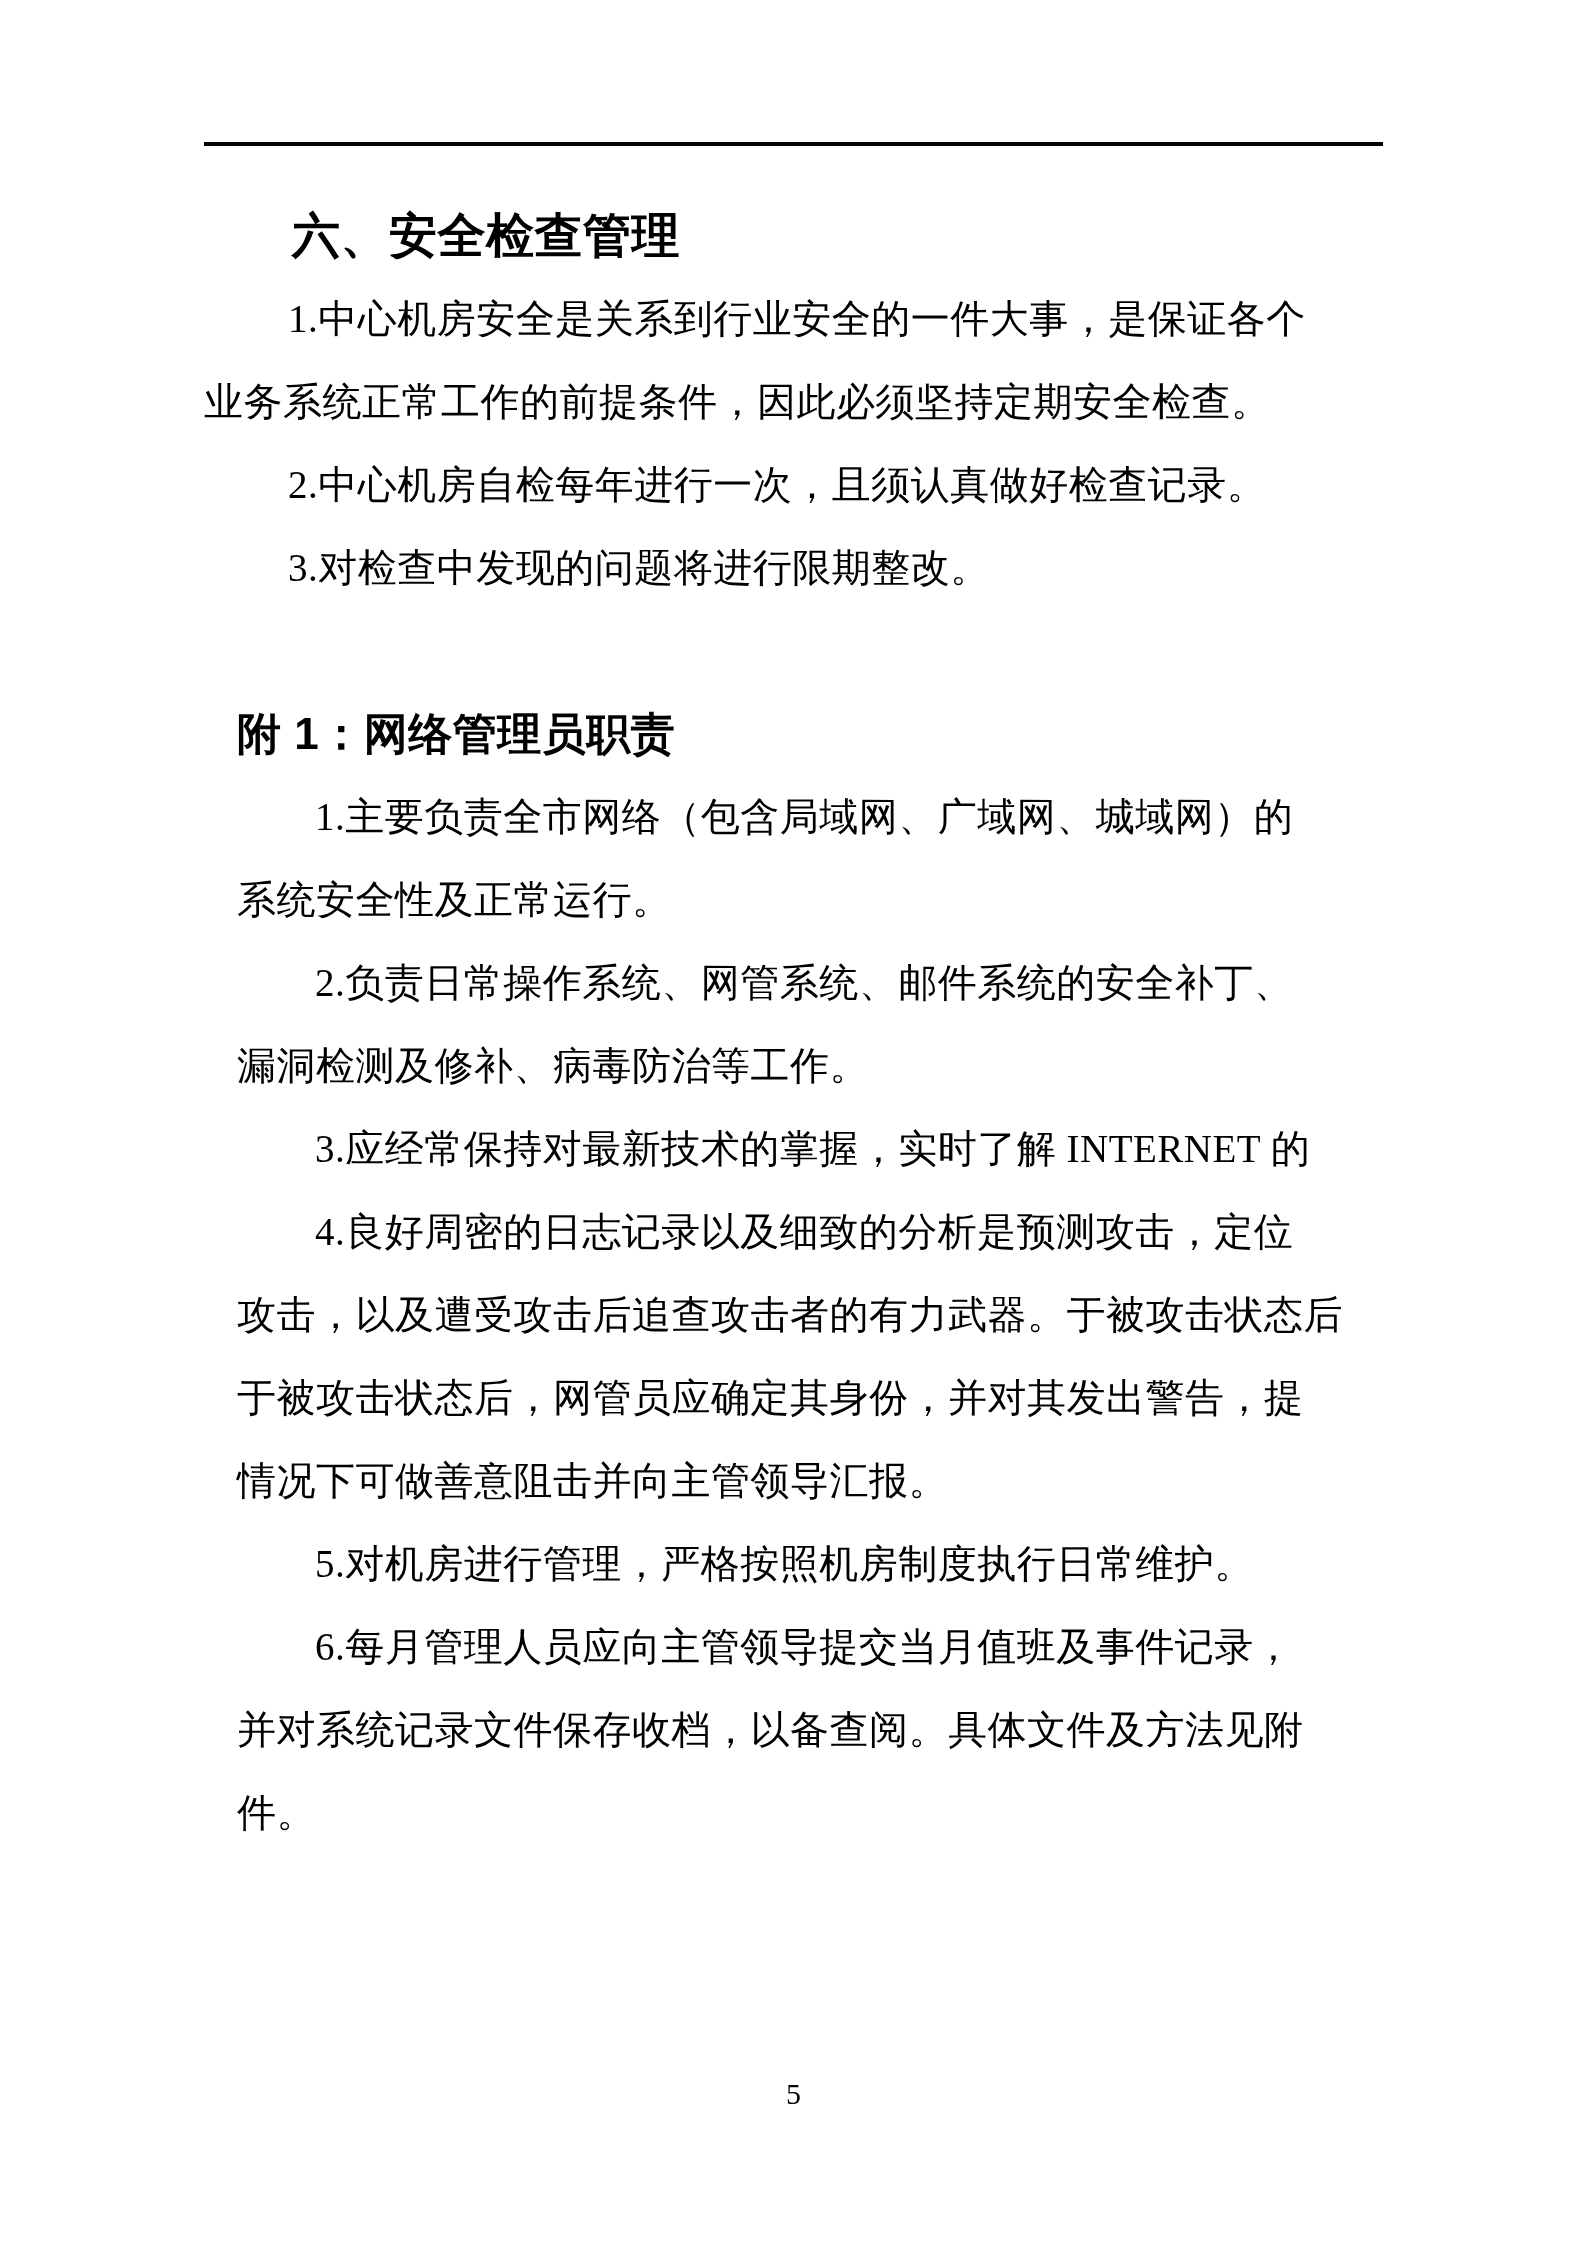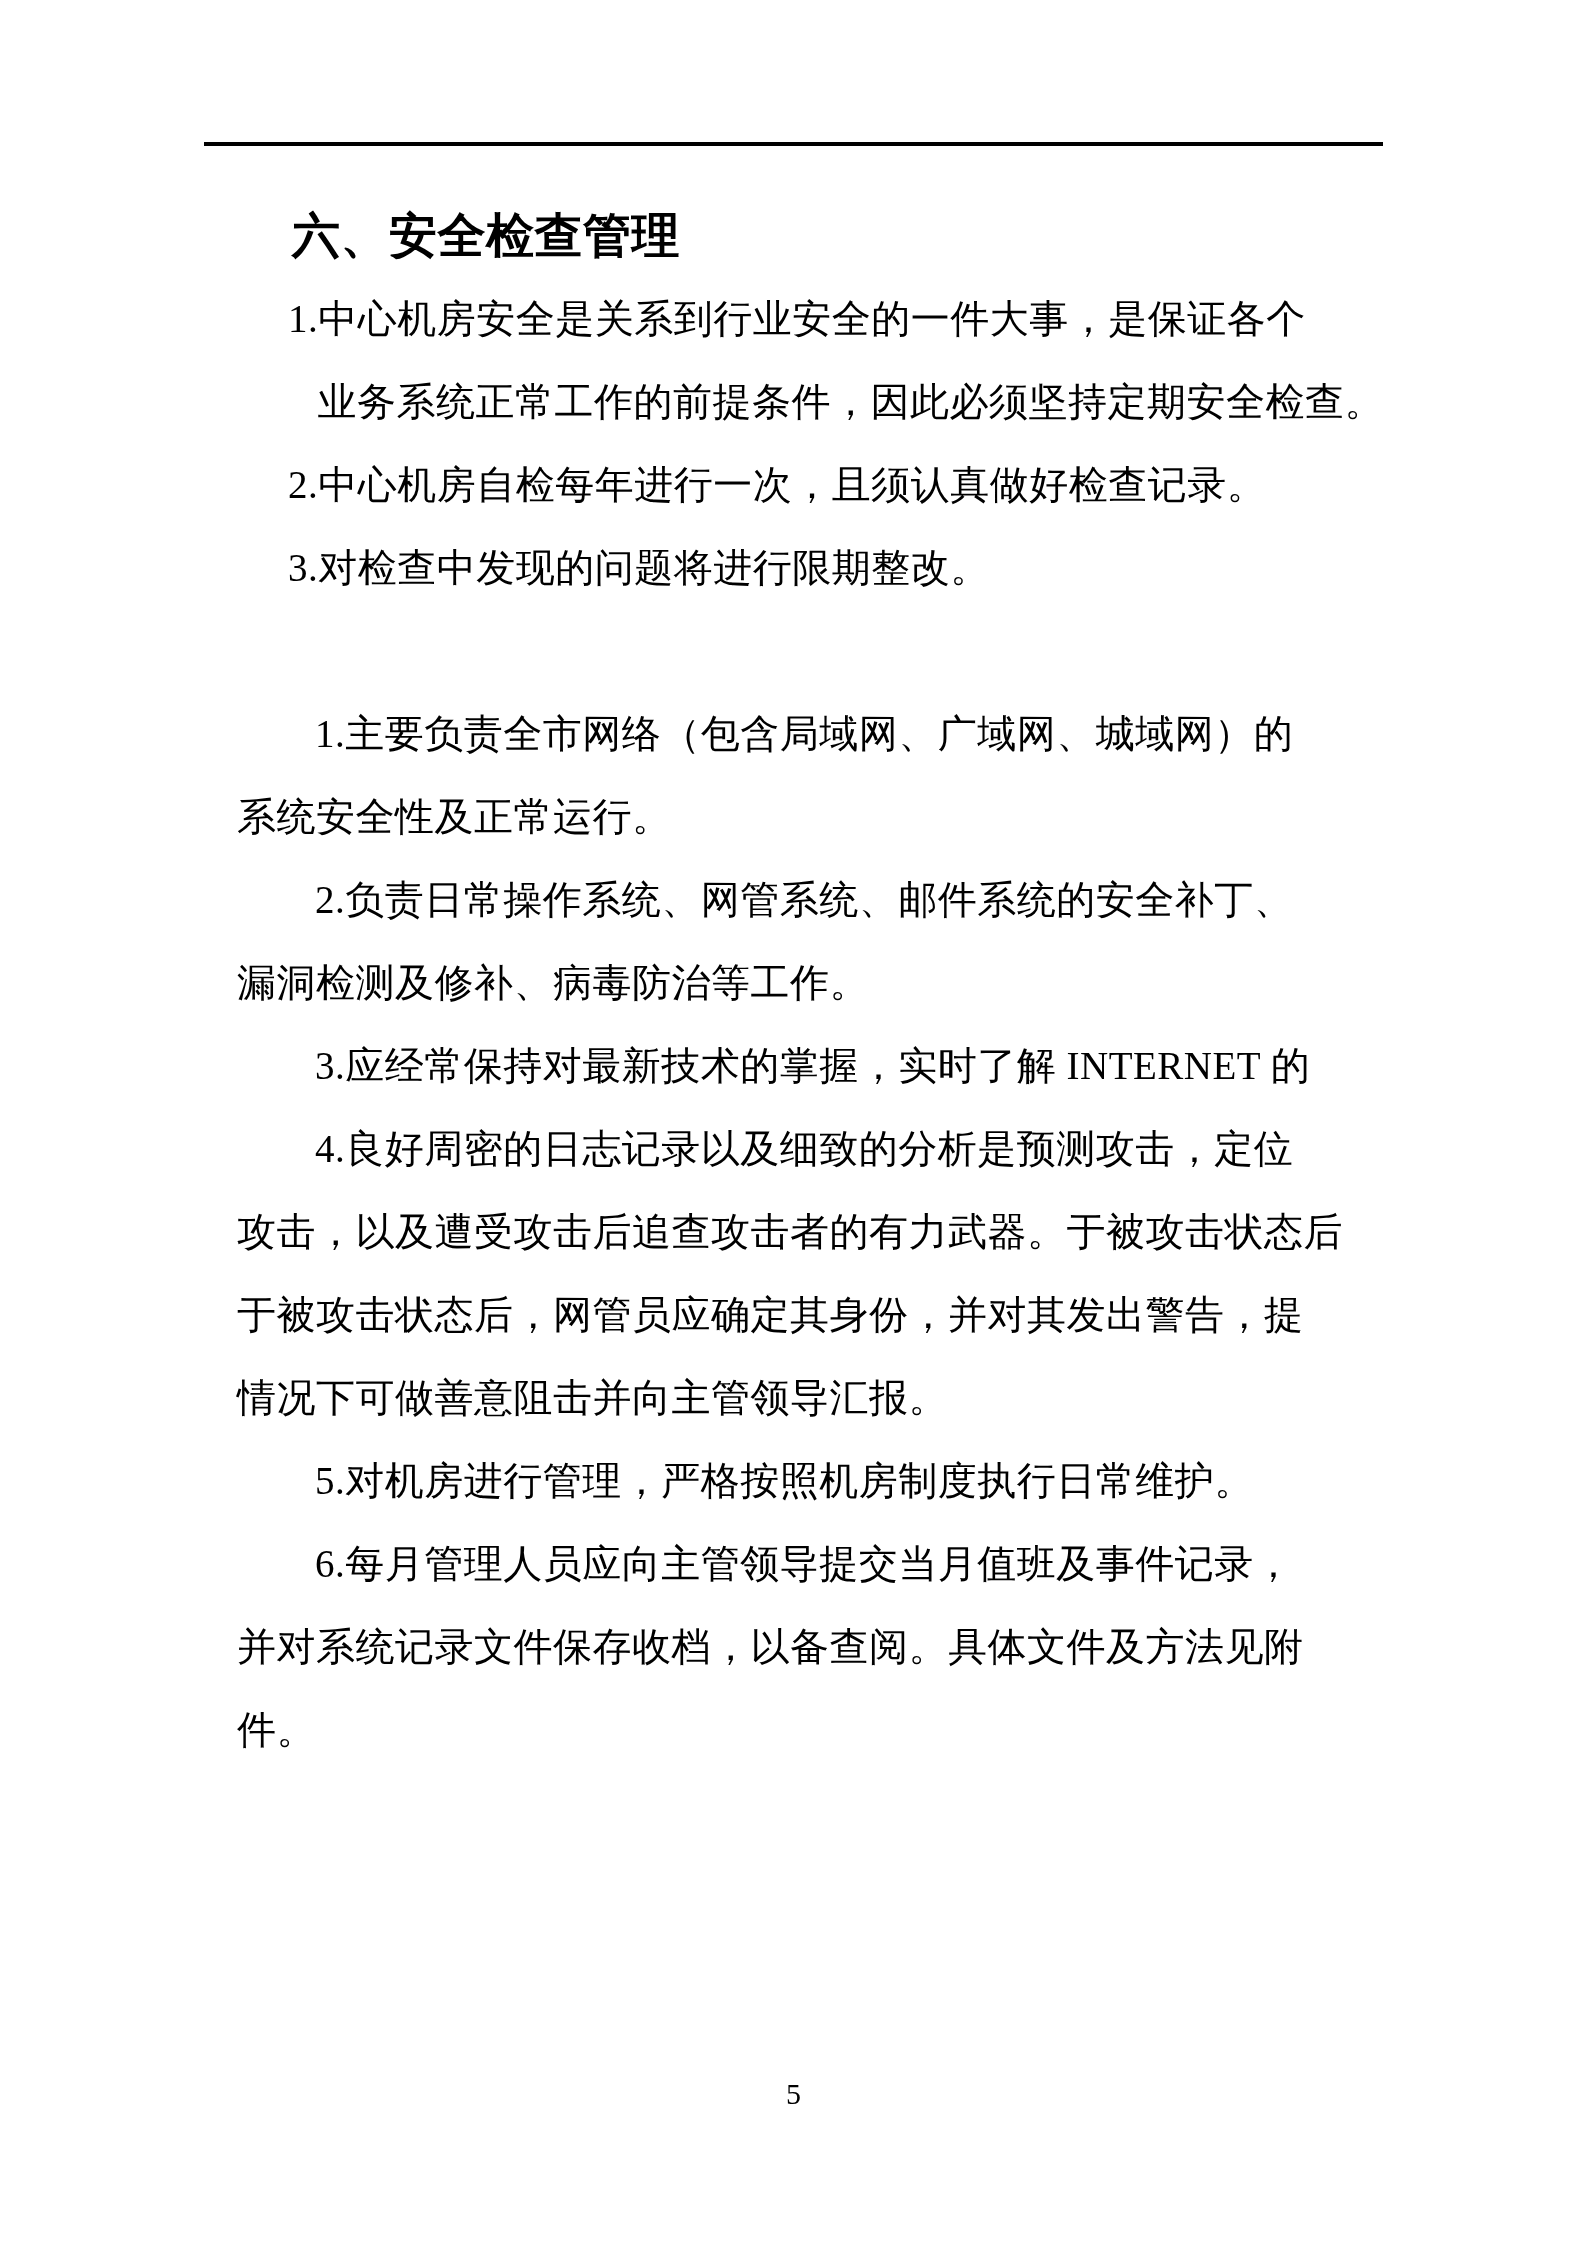--- a/index.html
+++ b/index.html
@@ -45,21 +45,21 @@
     font-size: 48px;
     padding-left: 88px;
   }
   .b-head {
     font-family: "Liberation Sans", sans-serif;
     font-weight: 700;
     font-size: 44px;
     padding-left: 33px;
   }
   .a-first { padding-left: 84px; }
-  .a-cont  { padding-left: 0; text-align: right; }
+  .a-cont  { padding-left: 0; }
   .b-first { padding-left: 111px; }
   .b-cont  { padding-left: 33px; }
   .page-number {
     position: absolute;
     top: 2076px;
     left: 0;
     width: 100%;
     text-align: center;
     font-size: 30px;
     line-height: 36px;
@@ -71,20 +71,21 @@
 
 <div class="header-rule"></div>
 
 <div class="doc-body">
   <div class="line h-main">六、安全检查管理</div>
   <div class="line a-first">1.中心机房安全是关系到行业安全的一件大事，是保证各个</div>
   <div class="line a-cont">业务系统正常工作的前提条件，因此必须坚持定期安全检查。</div>
   <div class="line a-first">2.中心机房自检每年进行一次，且须认真做好检查记录。</div>
   <div class="line a-first">3.对检查中发现的问题将进行限期整改。</div>
   <div class="line blank"></div>
+  <div class="line b-head">附 1：网络管理员职责</div>
   <div class="line b-first">1.主要负责全市网络（包含局域网、广域网、城域网）的</div>
   <div class="line b-cont">系统安全性及正常运行。</div>
   <div class="line b-first">2.负责日常操作系统、网管系统、邮件系统的安全补丁、</div>
   <div class="line b-cont">漏洞检测及修补、病毒防治等工作。</div>
   <div class="line b-first">3.应经常保持对最新技术的掌握，实时了解 INTERNET 的</div>
   <div class="line b-first">4.良好周密的日志记录以及细致的分析是预测攻击，定位</div>
   <div class="line b-cont">攻击，以及遭受攻击后追查攻击者的有力武器。于被攻击状态后</div>
   <div class="line b-cont">于被攻击状态后，网管员应确定其身份，并对其发出警告，提</div>
   <div class="line b-cont">情况下可做善意阻击并向主管领导汇报。</div>
   <div class="line b-first">5.对机房进行管理，严格按照机房制度执行日常维护。</div>

